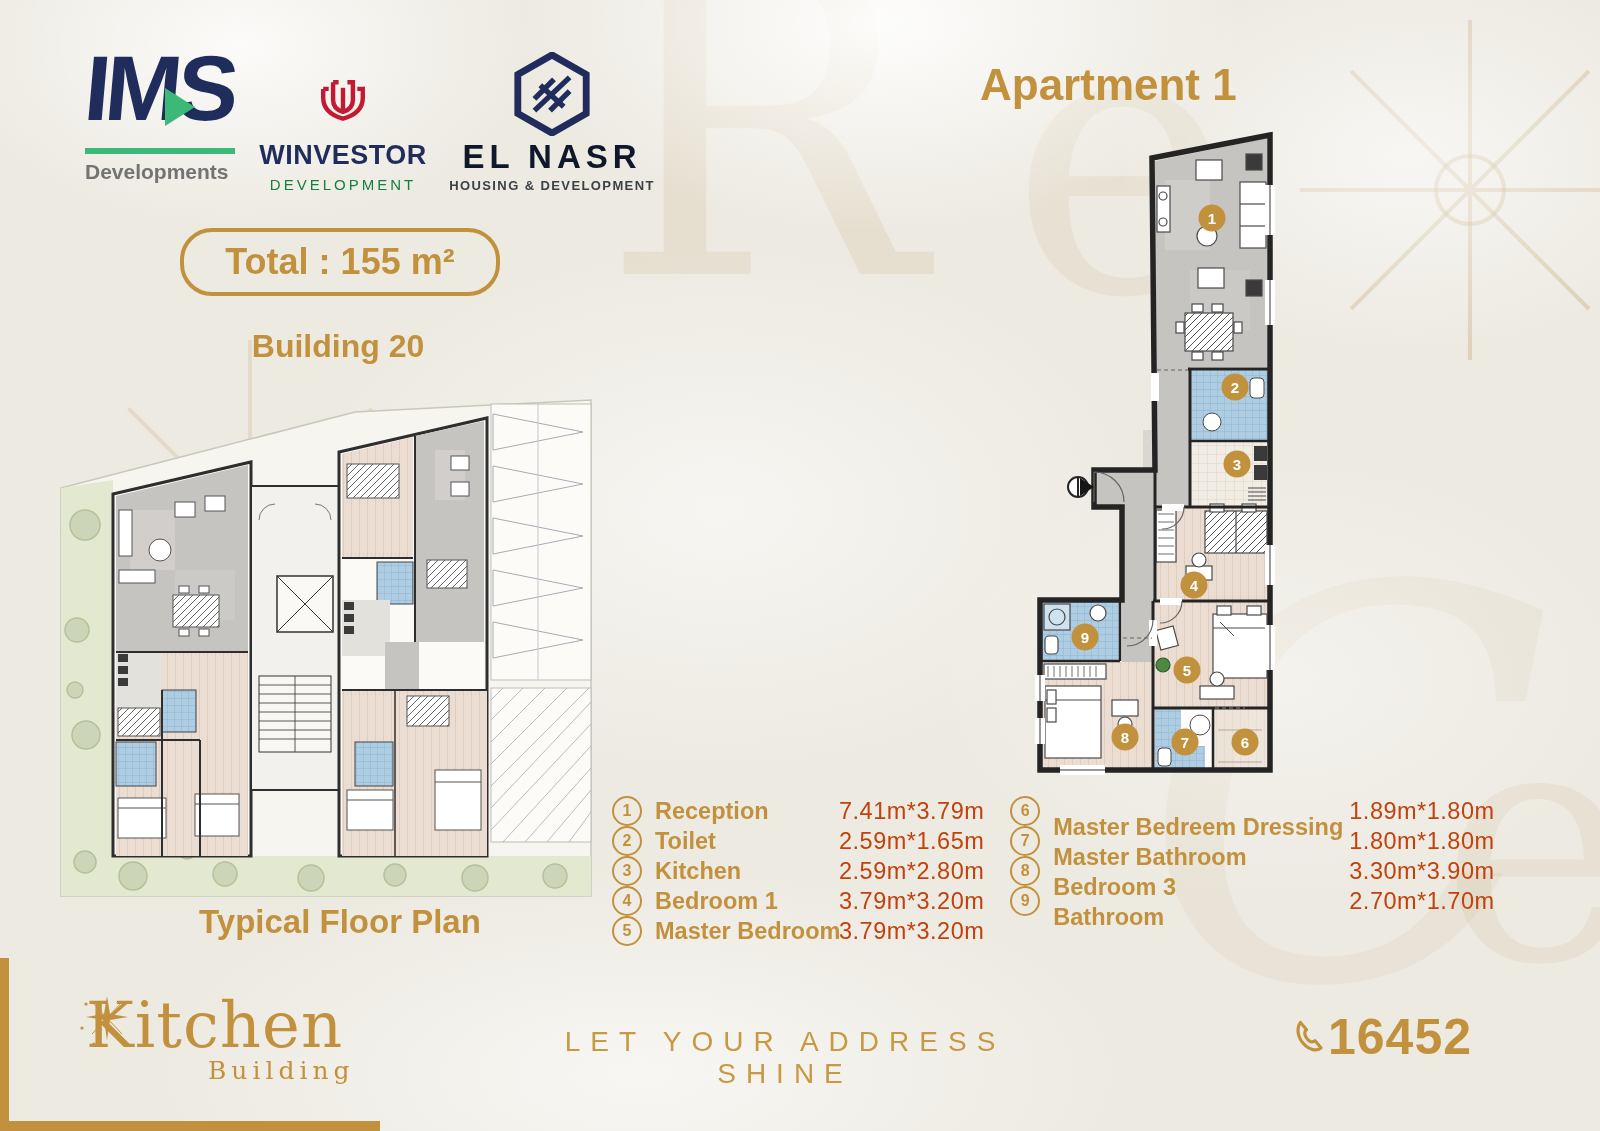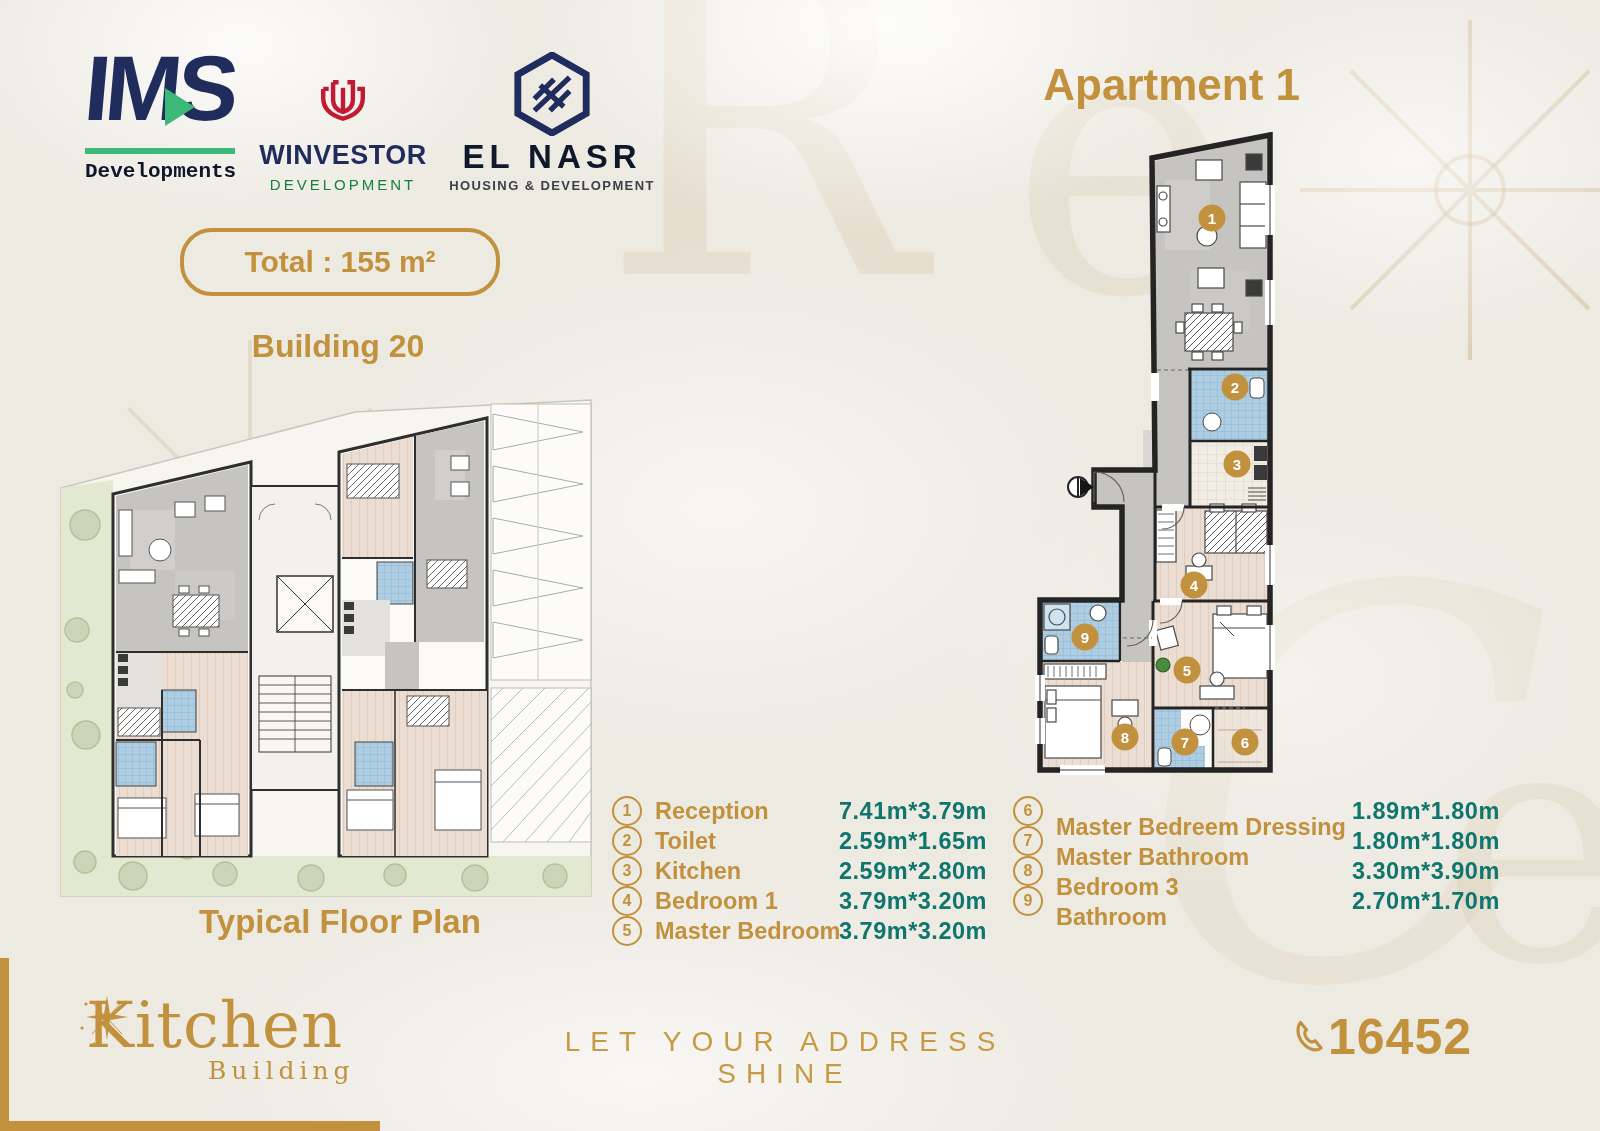--- a/index.html
+++ b/index.html
@@ -14,43 +14,43 @@
     radial-gradient(700px 300px at 40% 95%,rgba(255,255,255,.6),rgba(255,255,255,0) 70%);}
   .wm{position:absolute;z-index:0;font-family:"DejaVu Serif",serif;line-height:1;user-select:none;}
   .layer{position:absolute;z-index:2;}
   
   .logo-ims{left:85px;top:52px;width:170px;height:145px;}
   .ims-text{position:absolute;left:0;top:-16px;font-size:92px;font-weight:bold;color:#1f2c5c;
             letter-spacing:-5px;transform:skewX(-5deg);}
   .ims-tri{position:absolute;left:80px;top:36px;width:0;height:0;
            border-top:19px solid transparent;border-bottom:19px solid transparent;border-left:30px solid #3cb878;}
   .ims-line{position:absolute;left:0;top:96px;width:150px;height:6px;background:#3cb878;}
-  .ims-sub{position:absolute;left:0;top:108px;font-size:21px;font-weight:bold;color:#0f172a;font-family:Liberation Mono, monospace;}
+  .ims-sub{position:absolute;left:0;top:108px;font-size:21px;font-weight:bold;color:#737373;}
   .logo-win{left:258px;top:64px;width:170px;height:140px;text-align:center;}
   .win-title{position:absolute;left:0;top:76px;width:170px;font-size:27px;font-weight:bold;color:#1f2c5c;letter-spacing:.5px;}
   .win-sub{position:absolute;left:0;top:112px;width:170px;font-size:15px;font-weight:normal;color:#15803d;letter-spacing:3px;}
   .logo-eln{left:452px;top:52px;width:200px;height:145px;text-align:center;}
   .eln-title{position:absolute;left:-6px;top:86px;width:212px;font-size:33px;font-weight:bold;color:#0f172a;letter-spacing:5px;}
   .eln-sub{position:absolute;left:-6px;top:126px;width:212px;font-size:13px;font-weight:bold;color:#3a4147;letter-spacing:1.4px;}
   
   .total-badge{left:180px;top:228px;width:312px;height:60px;border:4px solid #c2913e;border-radius:32px;
-     display:flex;align-items:center;justify-content:center;font-size:30px;font-weight:bold;color:#c2913e;}
+     display:flex;align-items:center;justify-content:center;font-size:36px;font-weight:bold;color:#c2913e;}
   .building-label{left:180px;top:328px;width:316px;text-align:center;font-size:32px;font-weight:bold;color:#c2913e;}
-  .apartment-title{left:980px;top:60px;width:320px;text-align:right;font-size:44px;font-weight:bold;color:#c2913e;}
+  .apartment-title{left:980px;top:60px;width:320px;text-align:left;font-size:44px;font-weight:bold;color:#c2913e;}
   .typical-caption{left:140px;top:903px;width:400px;text-align:center;font-size:33px;font-weight:bold;color:#c2913e;}
   
   .legend{left:612px;top:798px;display:flex;gap:26px;}
   .lg-col{display:flex;flex-direction:column;}
   .lg-row{display:flex;align-items:center;margin-bottom:4px;height:26px;}
   .lg-num{width:26px;height:26px;flex:none;border:2.5px solid #c2913e;border-radius:50%;color:#c2913e;
           font-size:16px;font-weight:bold;display:flex;align-items:center;justify-content:center;margin-right:13px;}
   .lg-label{font-size:23.5px;font-weight:bold;color:#c2913e;white-space:nowrap;}
   .lg-col:nth-child(1) .lg-label{width:184px;}
   .lg-col:nth-child(2) .lg-label{width:296px;margin-top:32px;}
-  .lg-dim{font-size:23.5px;font-weight:bold;color:#0f766e;white-space:nowrap;letter-spacing:.5px;}
+  .lg-dim{font-size:23.5px;font-weight:normal;color:#c2410c;white-space:nowrap;letter-spacing:.5px;}
   
   .capella{left:86px;top:988px;width:300px;height:110px;font-family:"DejaVu Serif",serif;color:#c2913e;}
   .capella-word{position:absolute;left:0;top:0;font-size:64px;letter-spacing:1px;}
   .capella-star{position:absolute;left:-8px;top:2px;}
   .capella-sub{position:absolute;left:122px;top:68px;font-size:25px;letter-spacing:5px;}
   .tagline{left:520px;top:1026px;width:530px;text-align:center;font-size:28px;letter-spacing:10px;
            color:#c79942;font-weight:500;}
   .phone{left:1294px;top:1008px;display:flex;align-items:center;gap:4px;}
   .phone-num{font-size:50px;font-weight:bold;color:#c2913e;letter-spacing:1px;}
   .frame-v{left:0;top:958px;width:9px;height:173px;background:#c2913e;}

